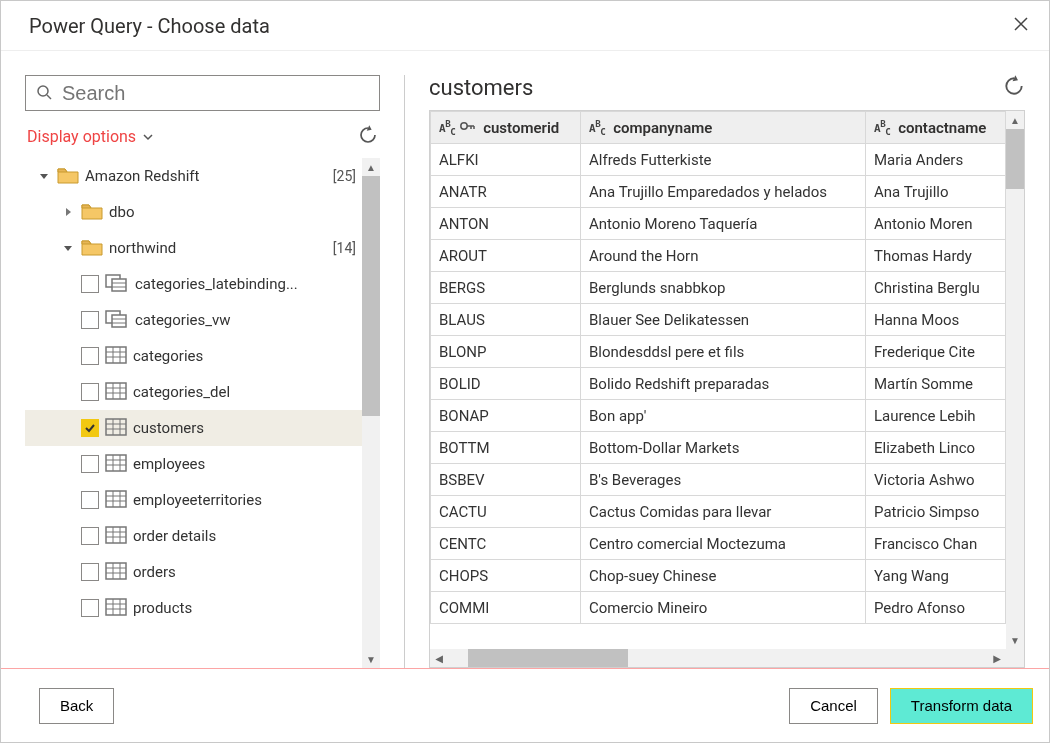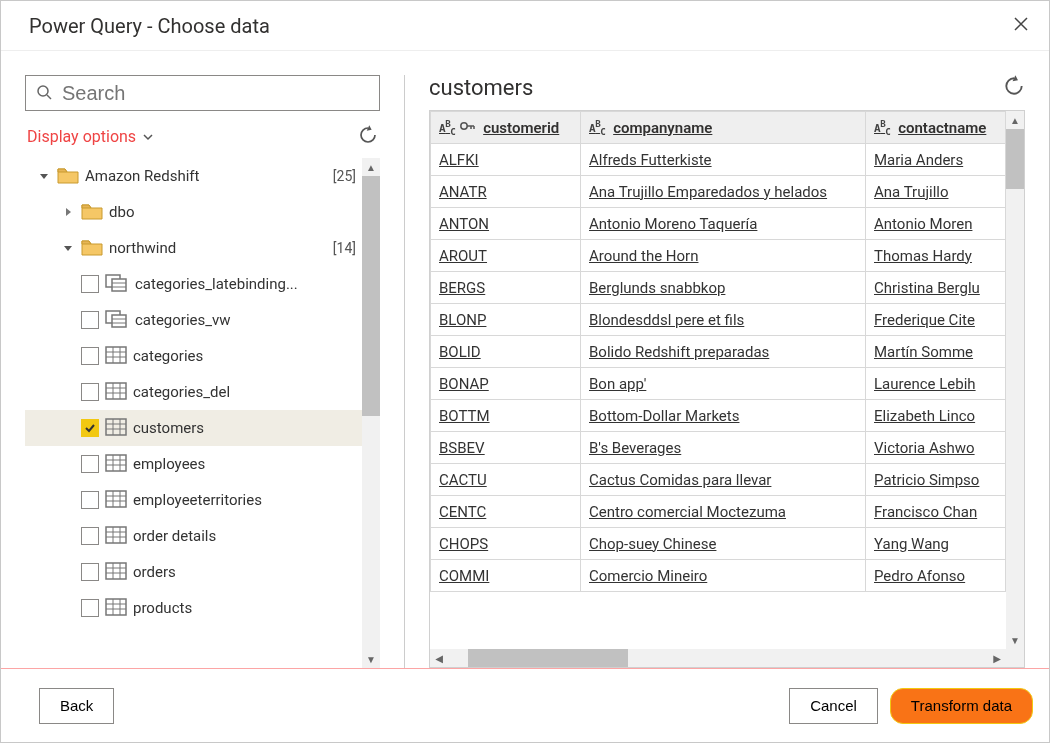--- a/index.html
+++ b/index.html
@@ -33,40 +33,40 @@
   .tree-scroll { width:18px; background:#f1f1f1; display:flex; flex-direction:column; align-items:center; }
   .tree-scroll .thumb { background:#c1c1c1; width:100%; flex:0 0 240px; }
   .tree-scroll .arr { height:18px; display:flex; align-items:center; justify-content:center; color:#666; font-size:10px; cursor:pointer;}
   
   .right { flex:1; padding-left:24px; display:flex; flex-direction:column; min-height:0;}
   .right-head { display:flex; align-items:center; margin-bottom:10px; }
   .right-head h2 { margin:0; font-size:22px; font-weight:400; color:#323130; }
   .right-head .refresh { margin-left:auto; cursor:pointer; color:#555; }
   .grid-wrap { flex:1; border:1px solid #d0d0d0; display:flex; flex-direction:column; min-height:0; position:relative;}
   .grid-body-wrap { flex:1; display:flex; min-height:0;}
-  table { border-collapse:collapse; width:100%; table-layout:fixed;text-decoration:underline; }
+  table { border-collapse:collapse; width:100%; table-layout:fixed; }
   th, td { border:1px solid #d8d8d8; text-align:left; font-size:15px; height:32px; padding:0 8px; overflow:hidden; white-space:nowrap; text-overflow:ellipsis;}
   th { background:#efefef; font-weight:600; color:#323130; }
   th.col0 { width:150px; }
   th.col1 { width:285px; }
   .th-inner { display:flex; align-items:center; gap:4px; height:100%;}
   .type-icon { font-family: "Segoe UI", monospace; font-size:11px; color:#444; white-space:pre; letter-spacing:-0.5px;}
   .key-icon { color:#555; }
   .vscroll { width:18px; background:#f1f1f1; display:flex; flex-direction:column; align-items:center; }
   .vscroll .thumb { background:#c1c1c1; width:100%; flex:0 0 60px; }
   .vscroll .arr { height:18px; display:flex; align-items:center; justify-content:center; color:#666; font-size:10px; cursor:pointer;}
   .hscroll { height:18px; background:#f1f1f1; display:flex; align-items:center; }
   .hscroll .arr { width:18px; display:flex; align-items:center; justify-content:center; color:#666; font-size:10px; cursor:pointer;}
   .hscroll .track { flex:1; height:100%; position:relative; }
   .hscroll .thumb { background:#c1c1c1; height:100%; width:160px; position:absolute; left:20px; }
   .hscroll .corner { width:18px; height:18px; background:#f1f1f1;}
   
   .footer { height:74px; border-top:1px solid #fca5a5; display:flex; align-items:center; padding:0 16px 0 38px; gap:12px; }
   .btn { height:36px; padding:0 20px; border:1px solid #8a8886; background:#fff; font-size:15px; cursor:pointer; display:flex; align-items:center; }
-  .btn.primary { background:#f97316; border-color:#f2c811; font-weight:500;border-radius:13px; }
+  .btn.primary { background:#5eead4; border-color:#f2c811; font-weight:500; }
   .spacer { flex:1; }
 </style>
 </head>
 <body>
 
 <div class="window">
 
   <div class="titlebar">
     <div class="title">Power Query - Choose data</div>
     <div class="close">
@@ -343,20 +343,25 @@
                     <td>AROUT</td>
                     <td>Around the Horn</td>
                     <td>Thomas Hardy</td>
                   </tr>
                   <tr>
                     <td>BERGS</td>
                     <td>Berglunds snabbkop</td>
                     <td>Christina Berglu</td>
                   </tr>
                   <tr>
+                    <td>BLAUS</td>
+                    <td>Blauer See Delikatessen</td>
+                    <td>Hanna Moos</td>
+                  </tr>
+                  <tr>
                     <td>BLONP</td>
                     <td>Blondesddsl pere et fils</td>
                     <td>Frederique Cite</td>
                   </tr>
                   <tr>
                     <td>BOLID</td>
                     <td>Bolido Redshift preparadas</td>
                     <td>Martín Somme</td>
                   </tr>
                   <tr>

